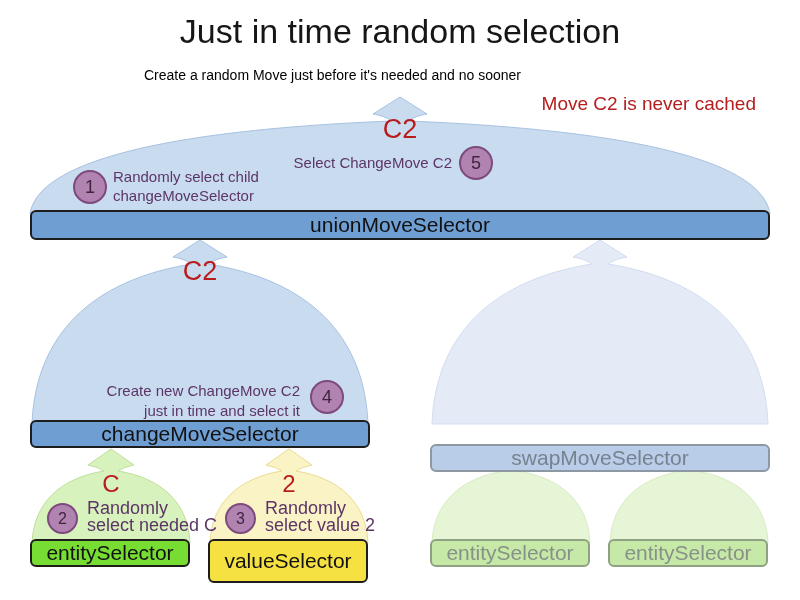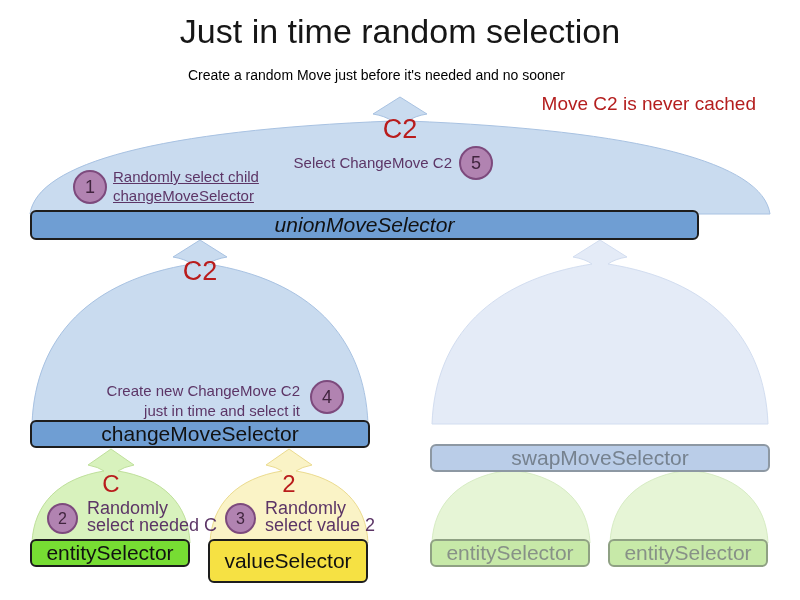--- a/index.html
+++ b/index.html
@@ -2,21 +2,21 @@
 <html style="--note-red: #b41e1e; --bar-blue: #6f9ed3; --bar-blue-faded: #bacde8; --funnel-blue: #c9dbef; --funnel-blue-faded: #e4ebf7; --bar-green: #77dd33; --bar-green-faded: #c7e9a8; --funnel-green: #d8f2bd; --funnel-green-faded: #e6f5d6; --bar-yellow: #f6e143; --funnel-yellow: #faf3c6; --badge-purple: #b183b1; --badge-purple-border: #7d4a7d; --text-purple: #5c3566;"><head>
 <meta charset="utf-8">
 <style>
   html,body{margin:0;padding:0;background:#fff;}
   .canvas{
     position:relative;width:800px;height:600px;background:#ffffff;overflow:hidden;
     font-family:"Liberation Sans",sans-serif;
   }
   .abs{position:absolute;}
   .page-title{top:12px;left:0;width:800px;text-align:center;font-size:34px;color:#161616;}
-  .page-subtitle{top:67px;left:0;width:665px;text-align:center;font-size:14px;color:#000;padding-left:44px;}
+  .page-subtitle{top:67px;left:0;width:665px;text-align:center;font-size:14px;color:#000;}
   .note{top:93px;right:44px;font-size:19px;color:var(--note-red,#b41e1e);}
   svg.funnels{top:0;left:0;}
   .f-blue{fill:var(--funnel-blue,#c9dbef);stroke:#a8c2e2;stroke-width:1;}
   .f-blue-faded{fill:var(--funnel-blue-faded,#e4ebf7);stroke:#d2ddf0;stroke-width:1;}
   .f-green{fill:var(--funnel-green,#d8f2bd);stroke:#bfe09b;stroke-width:1;}
   .f-green-faded{fill:var(--funnel-green-faded,#e6f5d6);stroke:#d7ecc4;stroke-width:1;}
   .f-yellow{fill:var(--funnel-yellow,#faf3c6);stroke:#ebdb8f;stroke-width:1;}
   .bar{
     display:flex;align-items:center;justify-content:center;
     border:2px solid #1d1d1d;border-radius:6px;box-sizing:border-box;
@@ -61,25 +61,25 @@
   <div class="abs note">Move C2 is never cached</div>
 
   <div class="abs out-label" style="left:370px;top:114px;width:60px;">C2</div>
   <div class="abs ptext r" style="left:240px;top:153px;width:212px;">Select ChangeMove C2</div>
   <div class="abs badge lg" style="left:459px;top:146px;">
     <span>5</span>
   </div>
   <div class="abs badge lg" style="left:73px;top:170px;">
     <span>1</span>
   </div>
-  <div class="abs ptext" style="left:113px;top:167px;text-decoration:underline;">
+  <div class="abs ptext" style="left:113px;top:167px;">
     <span>Randomly select child</span>
     <span>changeMoveSelector</span>
   </div>
-  <div class="abs bar blue" style="left:30px;top:210px;width:669px;height:30px;font-style:italic;">
+  <div class="abs bar blue" style="left:30px;top:210px;width:740px;height:30px;">
     <span>unionMoveSelector</span>
   </div>
 
   <div class="abs out-label" style="left:170px;top:256px;width:60px;">C2</div>
   <div class="abs ptext r" style="left:100px;top:381px;width:200px;line-height:20px;">
     <span>Create new ChangeMove C2</span>
     <span>just in time and select it</span>
   </div>
   <div class="abs badge lg" style="left:310px;top:380px;">
     <span>4</span>

